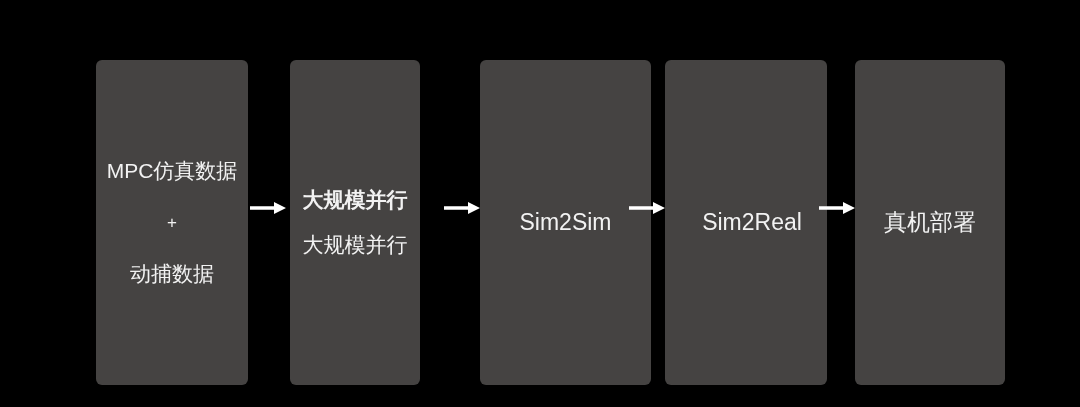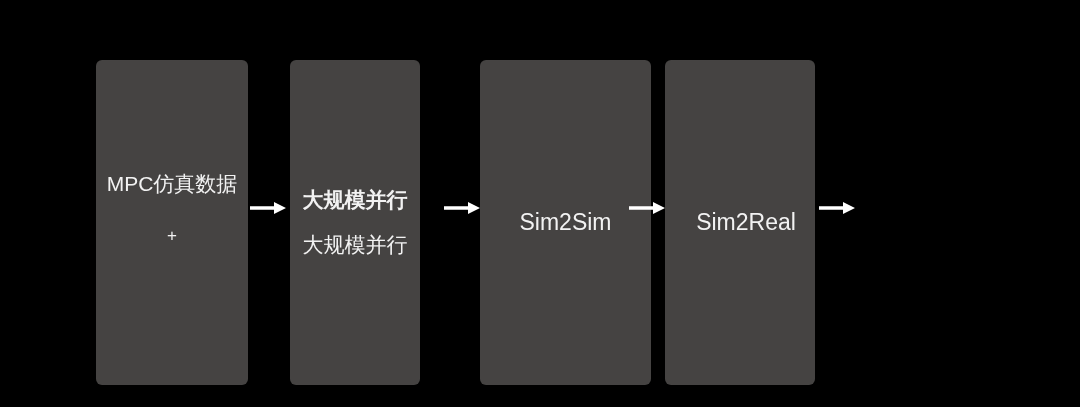--- a/index.html
+++ b/index.html
@@ -27,21 +27,21 @@
     border-radius: 6px;
     display: flex;
     flex-direction: column;
     align-items: center;
     justify-content: center;
     box-sizing: border-box;
   }
   .stage-box.b1 { left: 96px;  width: 152px; }
   .stage-box.b2 { left: 290px; width: 130px; }
   .stage-box.b3 { left: 480px; width: 171px; }
-  .stage-box.b4 { left: 665px; width: 150px; padding-left: 12px; }
+  .stage-box.b4 { left: 665px; width: 162px; padding-left: 12px; }
   .stage-box.b5 { left: 855px; width: 150px; }
 
   .box-lines {
     position: relative;
     width: 100%;
     text-align: center;
     color: #ffffff;
   }
   .line {
     color: #f2f2f2;
@@ -77,20 +77,21 @@
 </style>
 </head>
 <body>
 
 <div id="pipeline">
 
   <div class="stage-box b1">
     <div class="box-lines">
       <div class="line l1">MPC仿真数据</div>
       <div class="line l2">+</div>
+      <div class="line l3">动捕数据</div>
     </div>
   </div>
 
   <div class="arrow a1">
     <svg width="36" height="18" viewBox="0 0 36 18">
       <path d="M0 7.2 H24 V3 L36 9 L24 15 V10.8 H0 Z" fill="#ffffff"></path>
     </svg>
   </div>
 
   <div class="stage-box b2">
@@ -123,14 +124,19 @@
       <div class="line l1">Sim2Real</div>
     </div>
   </div>
 
   <div class="arrow a4">
     <svg width="36" height="18" viewBox="0 0 36 18">
       <path d="M0 7.2 H24 V3 L36 9 L24 15 V10.8 H0 Z" fill="#ffffff"></path>
     </svg>
   </div>
 
+  <div class="stage-box b5">
+    <div class="box-lines">
+      <div class="line l1">真机部署</div>
+    </div>
+  </div>
 
 </div>
 
 </body></html>

